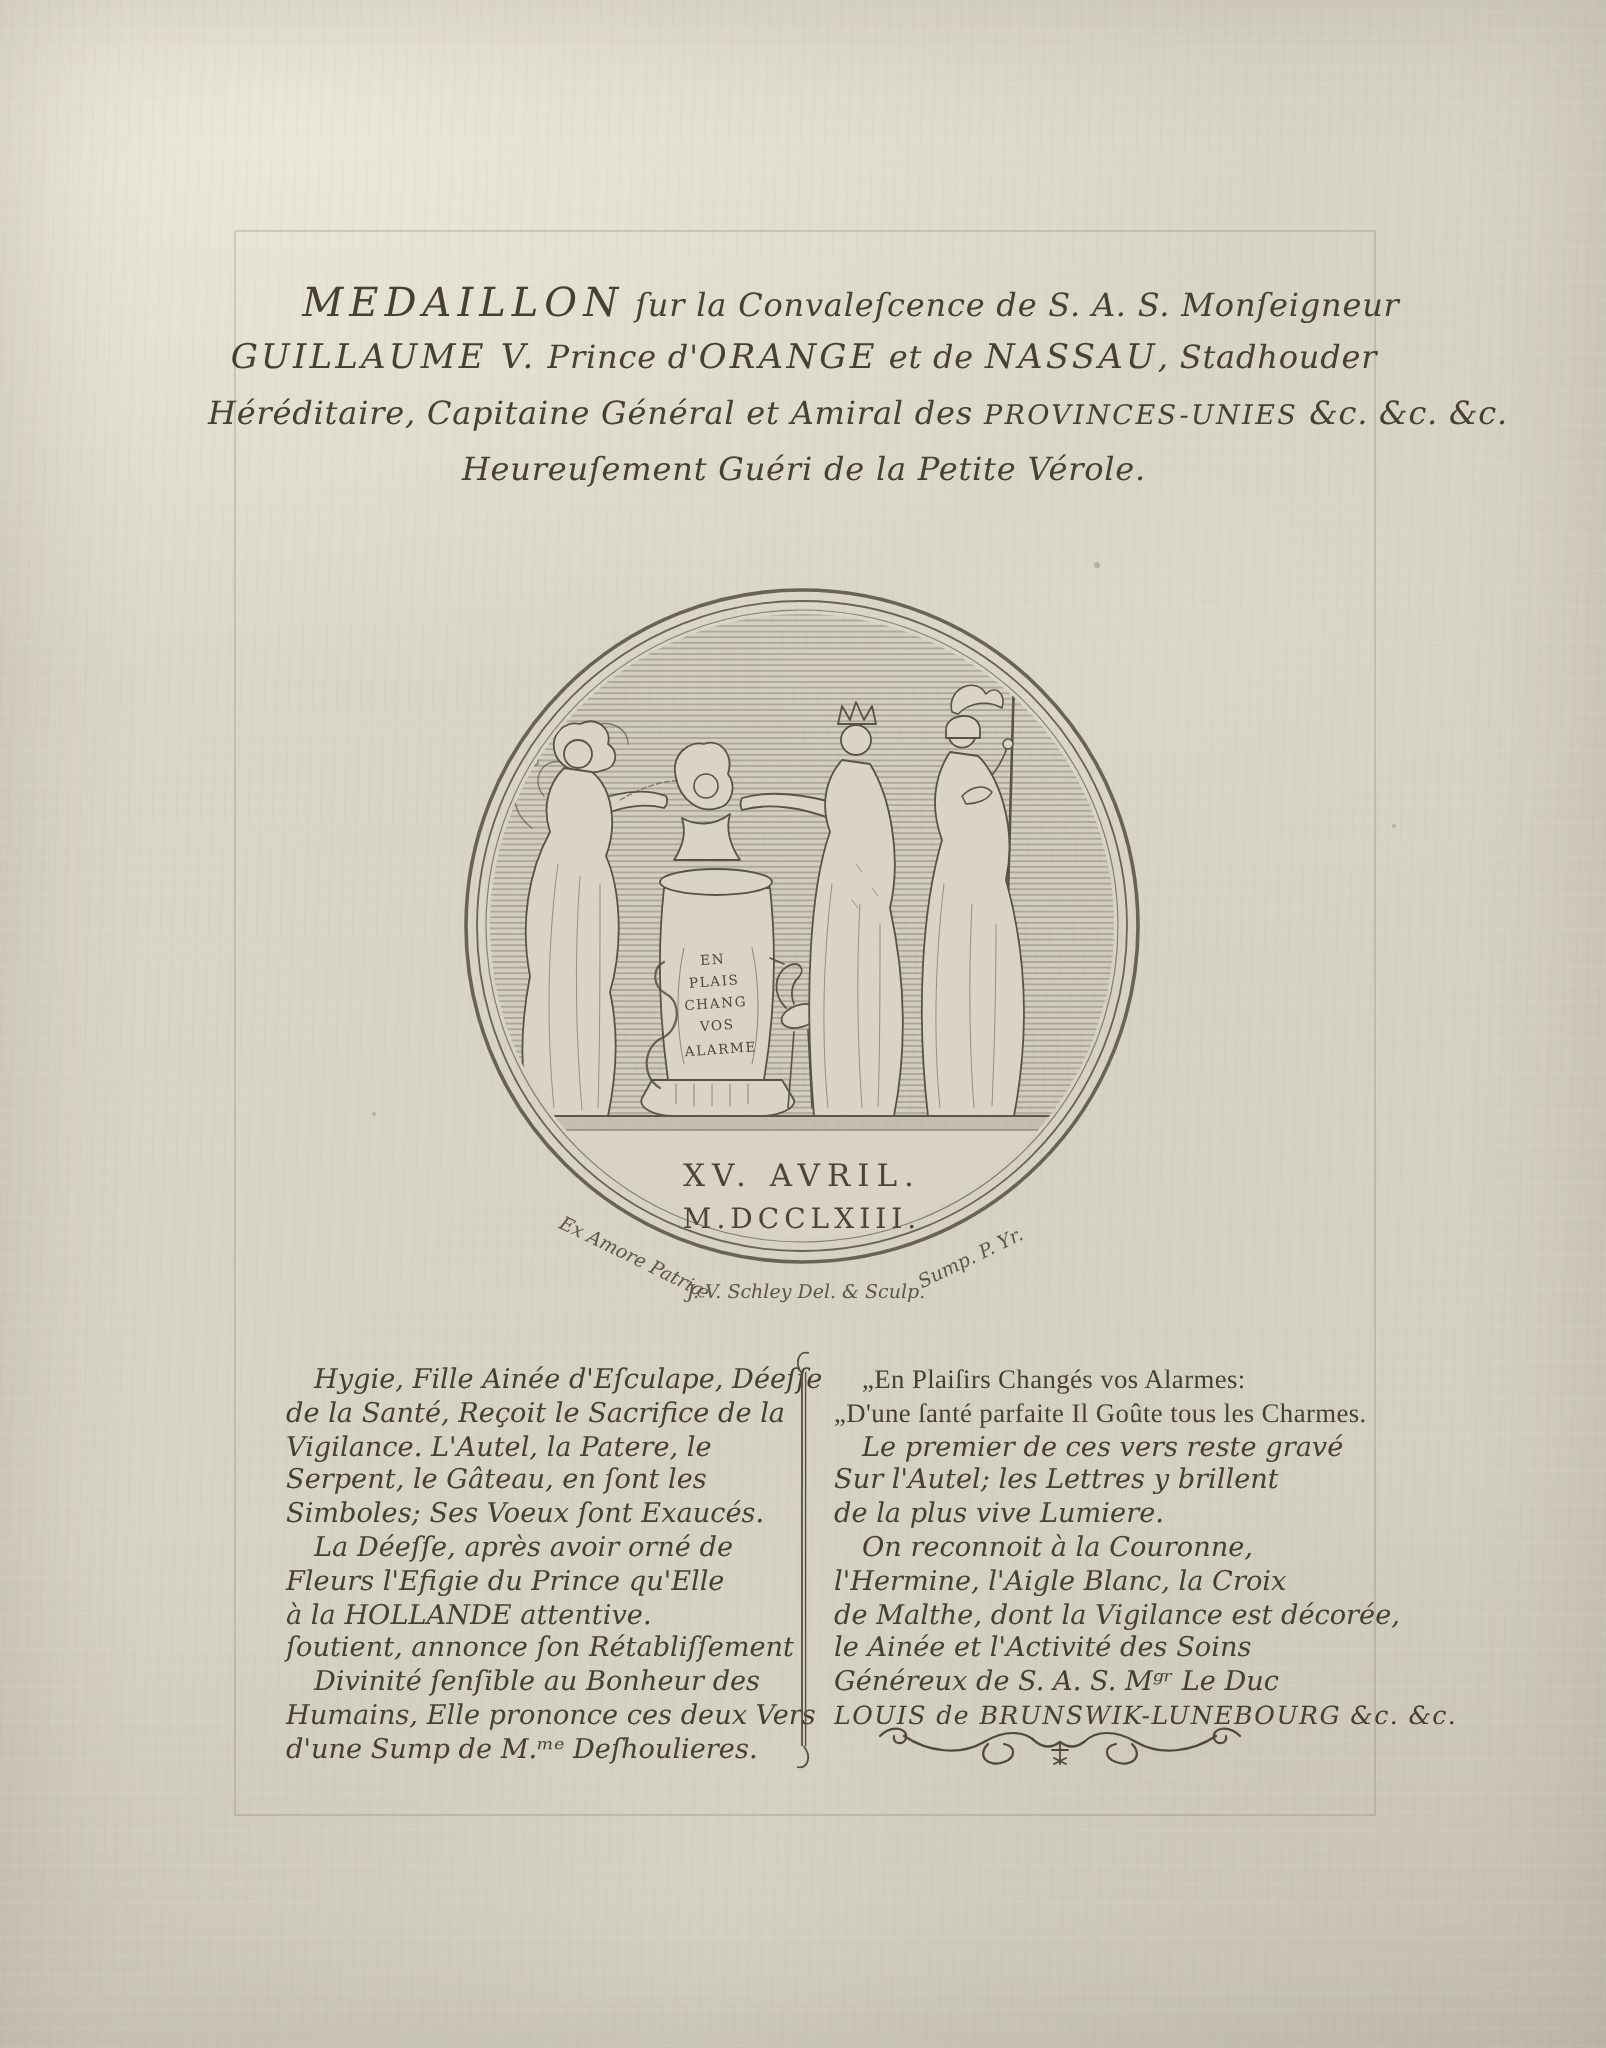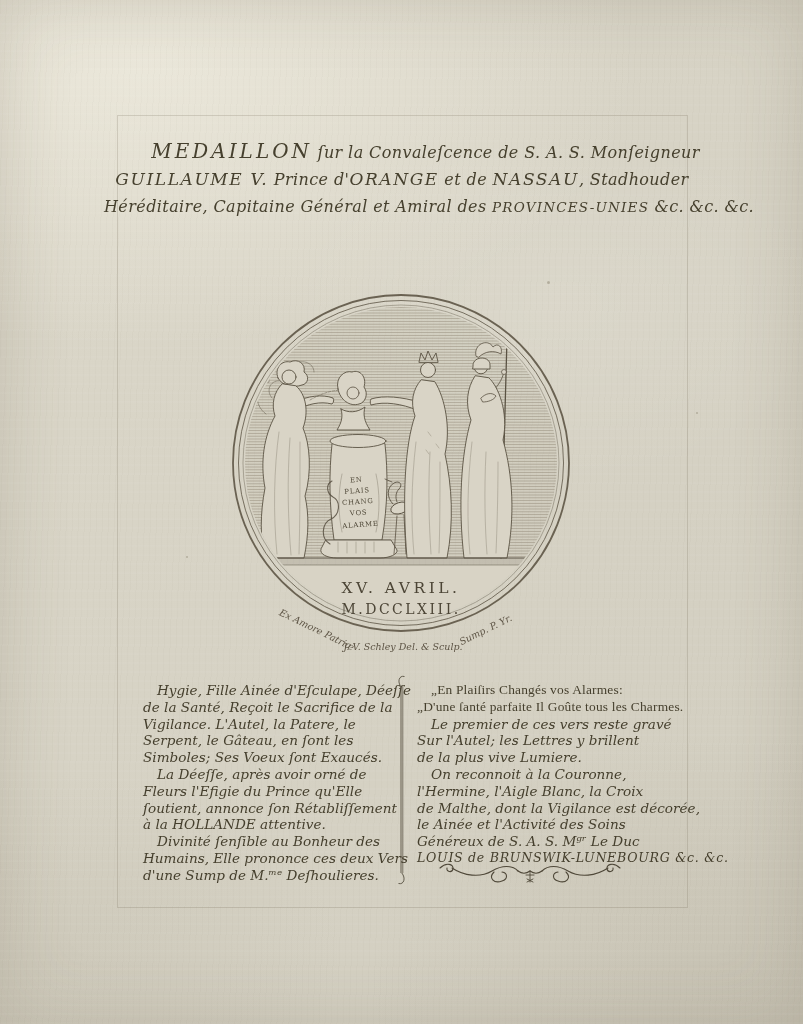--- a/index.html
+++ b/index.html
@@ -62,20 +62,21 @@
 
   <div class="plate-mark"></div>
   <div class="speck" style="left:547px;top:281px;width:3px;height:3px;"></div>
   <div class="speck" style="left:696px;top:412px;width:2px;height:2px;"></div>
   <div class="speck" style="left:186px;top:556px;width:2px;height:2px;"></div>
 
   <header class="title">
     <div class="row"><span class="t-caps1">MEDAILLON</span><span class="t-s"> ſur la Convaleſcence de S. A. S. Monſeigneur</span></div>
     <div class="row"><span class="t-caps2">GUILLAUME V.</span><span class="t-s"> Prince d'</span><span class="t-caps2">ORANGE</span><span class="t-s"> et de </span><span class="t-caps2">NASSAU</span><span class="t-s">, Stadhouder</span></div>
     <div class="row"><span class="t-s">Héréditaire, Capitaine Général et Amiral des </span><span class="t-caps3">PROVINCES-UNIES</span><span class="t-s"> &amp;c. &amp;c. &amp;c.</span></div>
+    <div class="row"><span class="t-s">Heureuſement Guéri de la Petite Vérole.</span></div>
   </header>
 
   <svg class="medallion" viewBox="0 0 342 342" xmlns="http://www.w3.org/2000/svg">
     <defs>
       <clipPath id="medclip">
           <circle cx="171" cy="171" r="156"></circle>
         </clipPath>
       <pattern id="hatch" width="8" height="2.8" patternUnits="userSpaceOnUse">
         <line x1="0" y1="1.4" x2="8" y2="1.4" stroke="#847b66" stroke-width="0.55"></line>
       </pattern>
@@ -198,22 +199,22 @@
   <div class="credit credit-right">Sump. P. Yr.</div>
 
   <div class="col col-left">
     <div class="indent">Hygie, Fille Ainée d'Eſculape, Déeſſe</div>
     <div>de la Santé, Reçoit le Sacrifice de la</div>
     <div>Vigilance. L'Autel, la Patere, le</div>
     <div>Serpent, le Gâteau, en ſont les</div>
     <div>Simboles; Ses Voeux ſont Exaucés.</div>
     <div class="indent">La Déeſſe, après avoir orné de</div>
     <div>Fleurs l'Efigie du Prince qu'Elle</div>
+    <div>à la HOLLANDE attentive.</div>
     <div>ſoutient, annonce ſon Rétabliſſement</div>
-    <div>à la HOLLANDE attentive.</div>
     <div class="indent">Divinité ſenſible au Bonheur des</div>
     <div>Humains, Elle prononce ces deux Vers</div>
     <div>d'une Sump de M.ᵐᵉ Deſhoulieres.</div>
   </div>
 
   <svg class="divider" viewBox="0 0 12 214" xmlns="http://www.w3.org/2000/svg">
     <g stroke="#554e3f" fill="none">
       <path d="M 5.2,14 C 1,9 3,2 8.5,3.5" stroke-width="0.9"></path>
       <line x1="5" y1="13" x2="5" y2="200" stroke-width="0.9"></line>
       <line x1="6.8" y1="13" x2="6.8" y2="200" stroke-width="0.7"></line>

